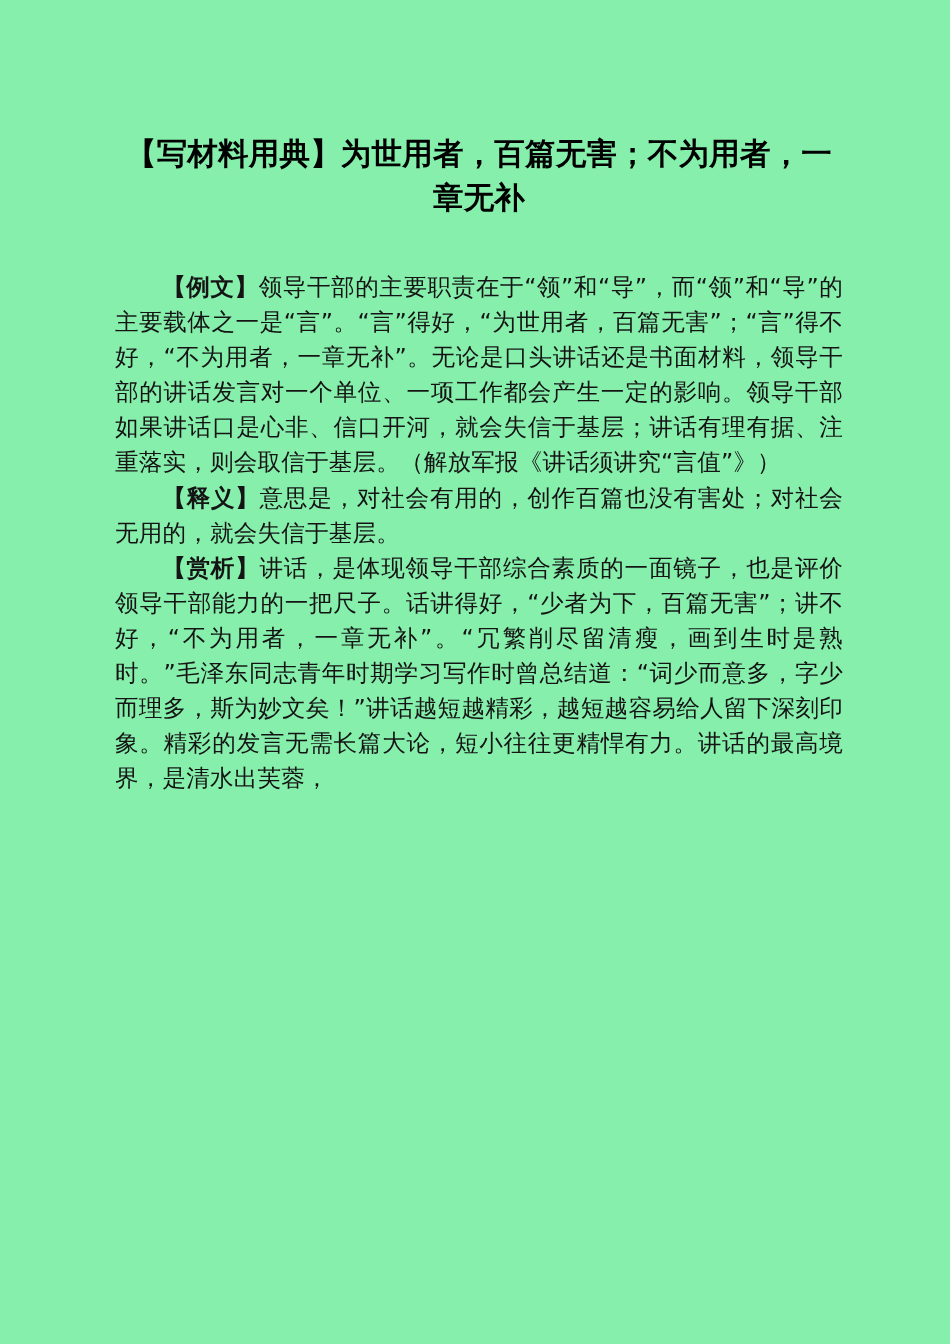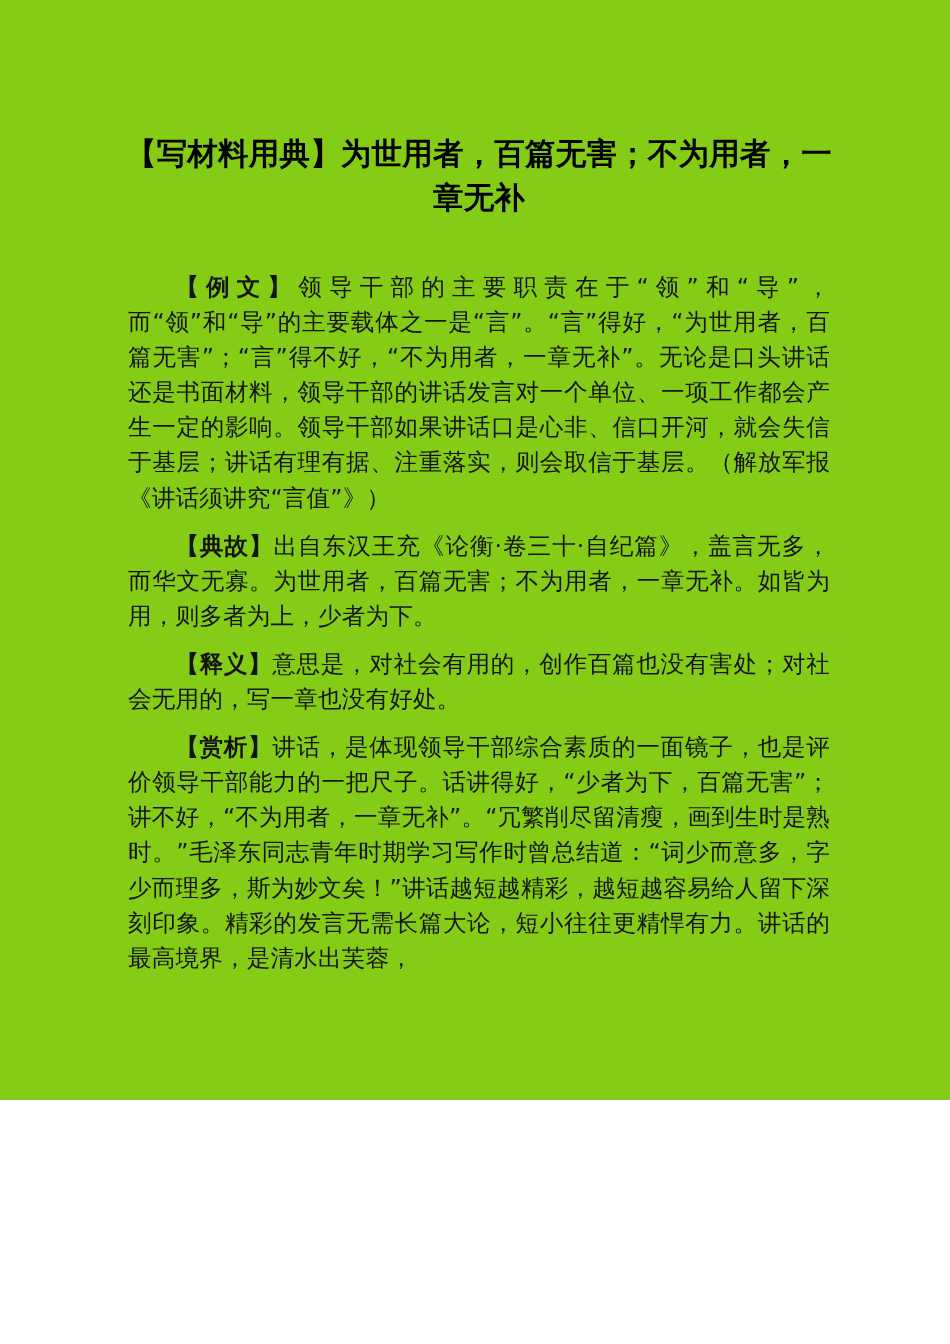--- a/index.html
+++ b/index.html
@@ -13,22 +13,22 @@
     height: 1344px;
     overflow: hidden;
     font-family: "DejaVu Serif", serif;
     color: #000000;
     -webkit-font-smoothing: antialiased;
   }
 
   .page {
     position: relative;
     width: 950px;
-    height: 1100px;
-    background: #84cc16;
+    height: 1344px;
+    background: #86efac;
     box-sizing: border-box;
     padding: 0;
   }
 
   .content {
     position: absolute;
     left: 115px;
     top: 0;
     width: 728px;
   }
@@ -47,21 +47,21 @@
     color: #000000;
     word-break: break-all;
   }
 
   
   .body-block {
     margin-top: 51px;
   }
 
   p.para {
-    margin: 13px;
+    margin: 0;
     padding: 0;
     font-family: "DejaVu Sans", "Liberation Sans", sans-serif;
     font-size: 23.6px;
     line-height: 35.1px;
     text-align: justify;
     text-justify: inter-ideograph;
     text-indent: 2em;
     letter-spacing: 0.15px;
     color: #141414;
     word-break: break-all;
@@ -84,26 +84,23 @@
   <div class="content">
 
     <h1 class="doc-title">【写材料用典】为世用者，百篇无害；不为用者，一章无补</h1>
 
     <div class="body-block">
 
       <p class="para">
         <span class="marker">【例文】</span><span>领导干部的主要职责在于“领”和“导”，而“领”和“导”的主要载体之一是“言”。“言”得好，“为世用者，百篇无害”；“言”得不好，“不为用者，一章无补”。无论是口头讲话还是书面材料，领导干部的讲话发言对一个单位、一项工作都会产生一定的影响。领导干部如果讲话口是心非、信口开河，就会失信于基层；讲话有理有据、注重落实，则会取信于基层。（解放军报《讲话须讲究“言值”》）</span>
       </p>
 
-      <p class="para">
-        <span class="marker">【典故】</span><span>出自东汉王充《论衡·卷三十·自纪篇》，盖言无多，而华文无寡。为世用者，百篇无害；不为用者，一章无补。如皆为用，则多者为上，少者为下。</span>
-      </p>
 
       <p class="para">
-        <span class="marker">【释义】</span><span>意思是，对社会有用的，创作百篇也没有害处；对社会无用的，写一章也没有好处。</span>
+        <span class="marker">【释义】</span><span>意思是，对社会有用的，创作百篇也没有害处；对社会无用的，就会失信于基层。</span>
       </p>
 
       <p class="para">
         <span class="marker">【赏析】</span><span>讲话，是体现领导干部综合素质的一面镜子，也是评价领导干部能力的一把尺子。话讲得好，“少者为下，百篇无害”；讲不好，“不为用者，一章无补”。“冗繁削尽留清瘦，画到生时是熟时。”毛泽东同志青年时期学习写作时曾总结道：“词少而意多，字少而理多，斯为妙文矣！”讲话越短越精彩，越短越容易给人留下深刻印象。精彩的发言无需长篇大论，短小往往更精悍有力。讲话的最高境界，是清水出芙蓉，</span>
       </p>
 
     </div>
   </div>
 </div>
 

